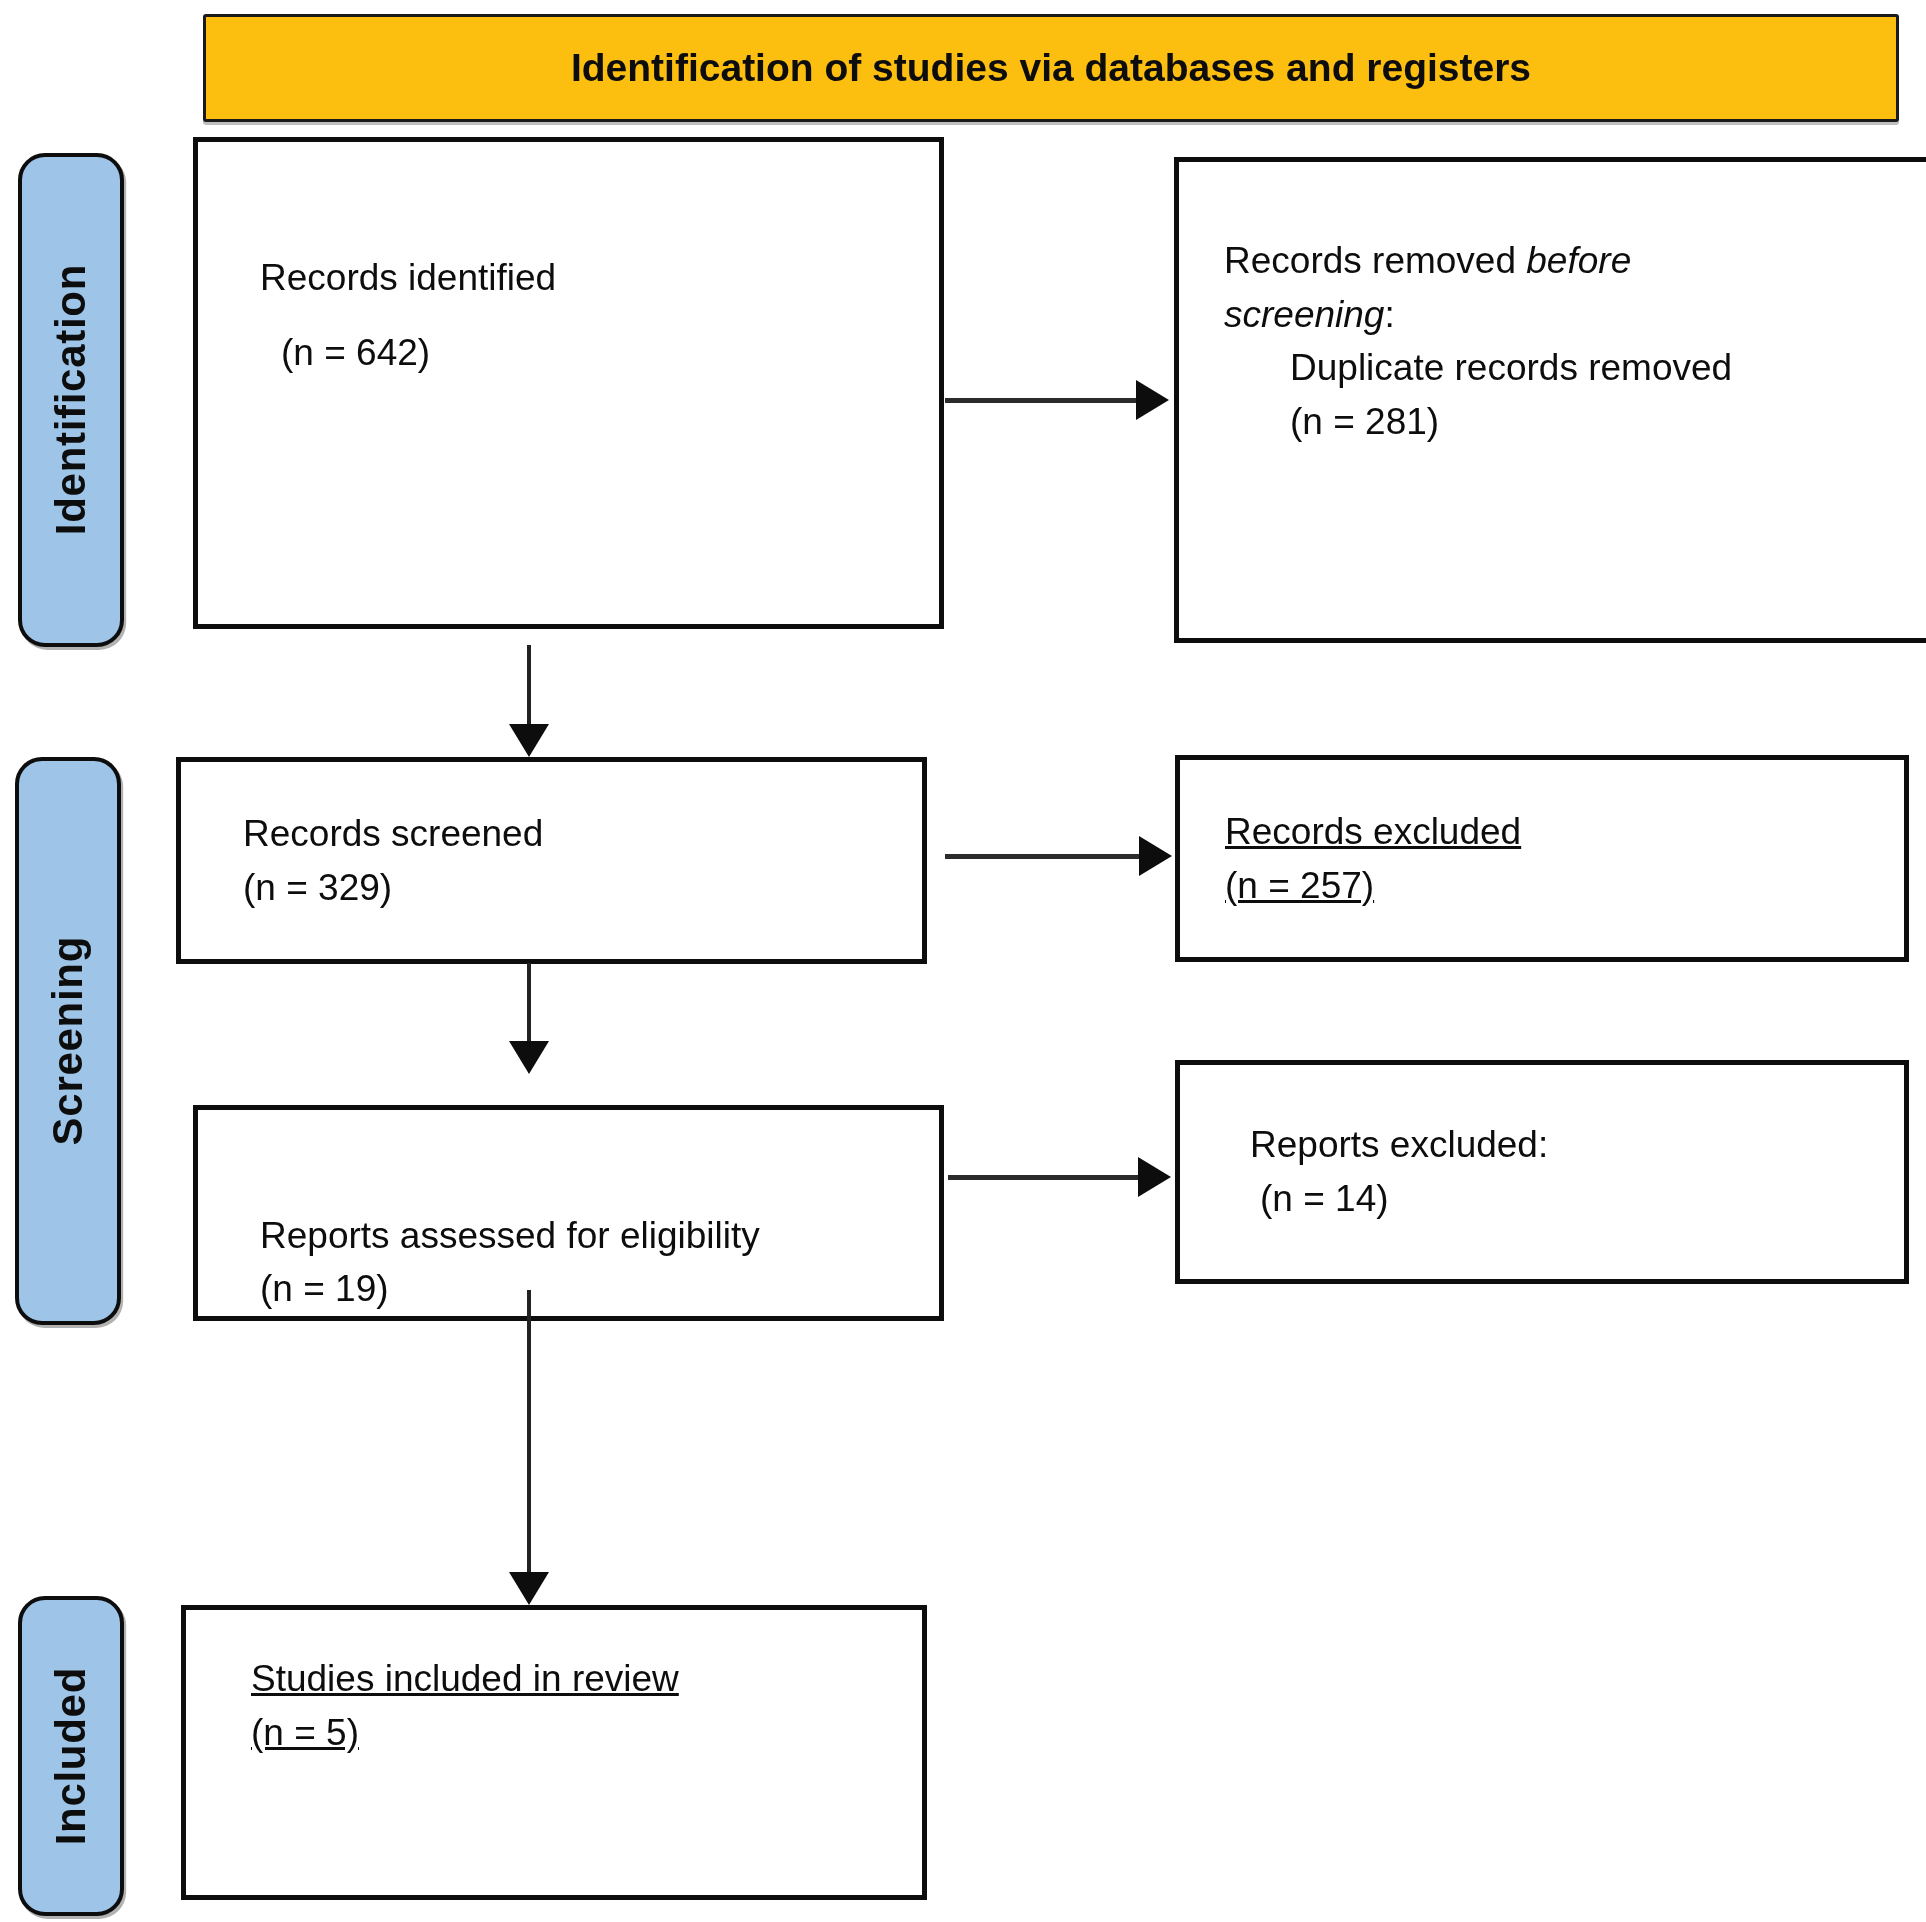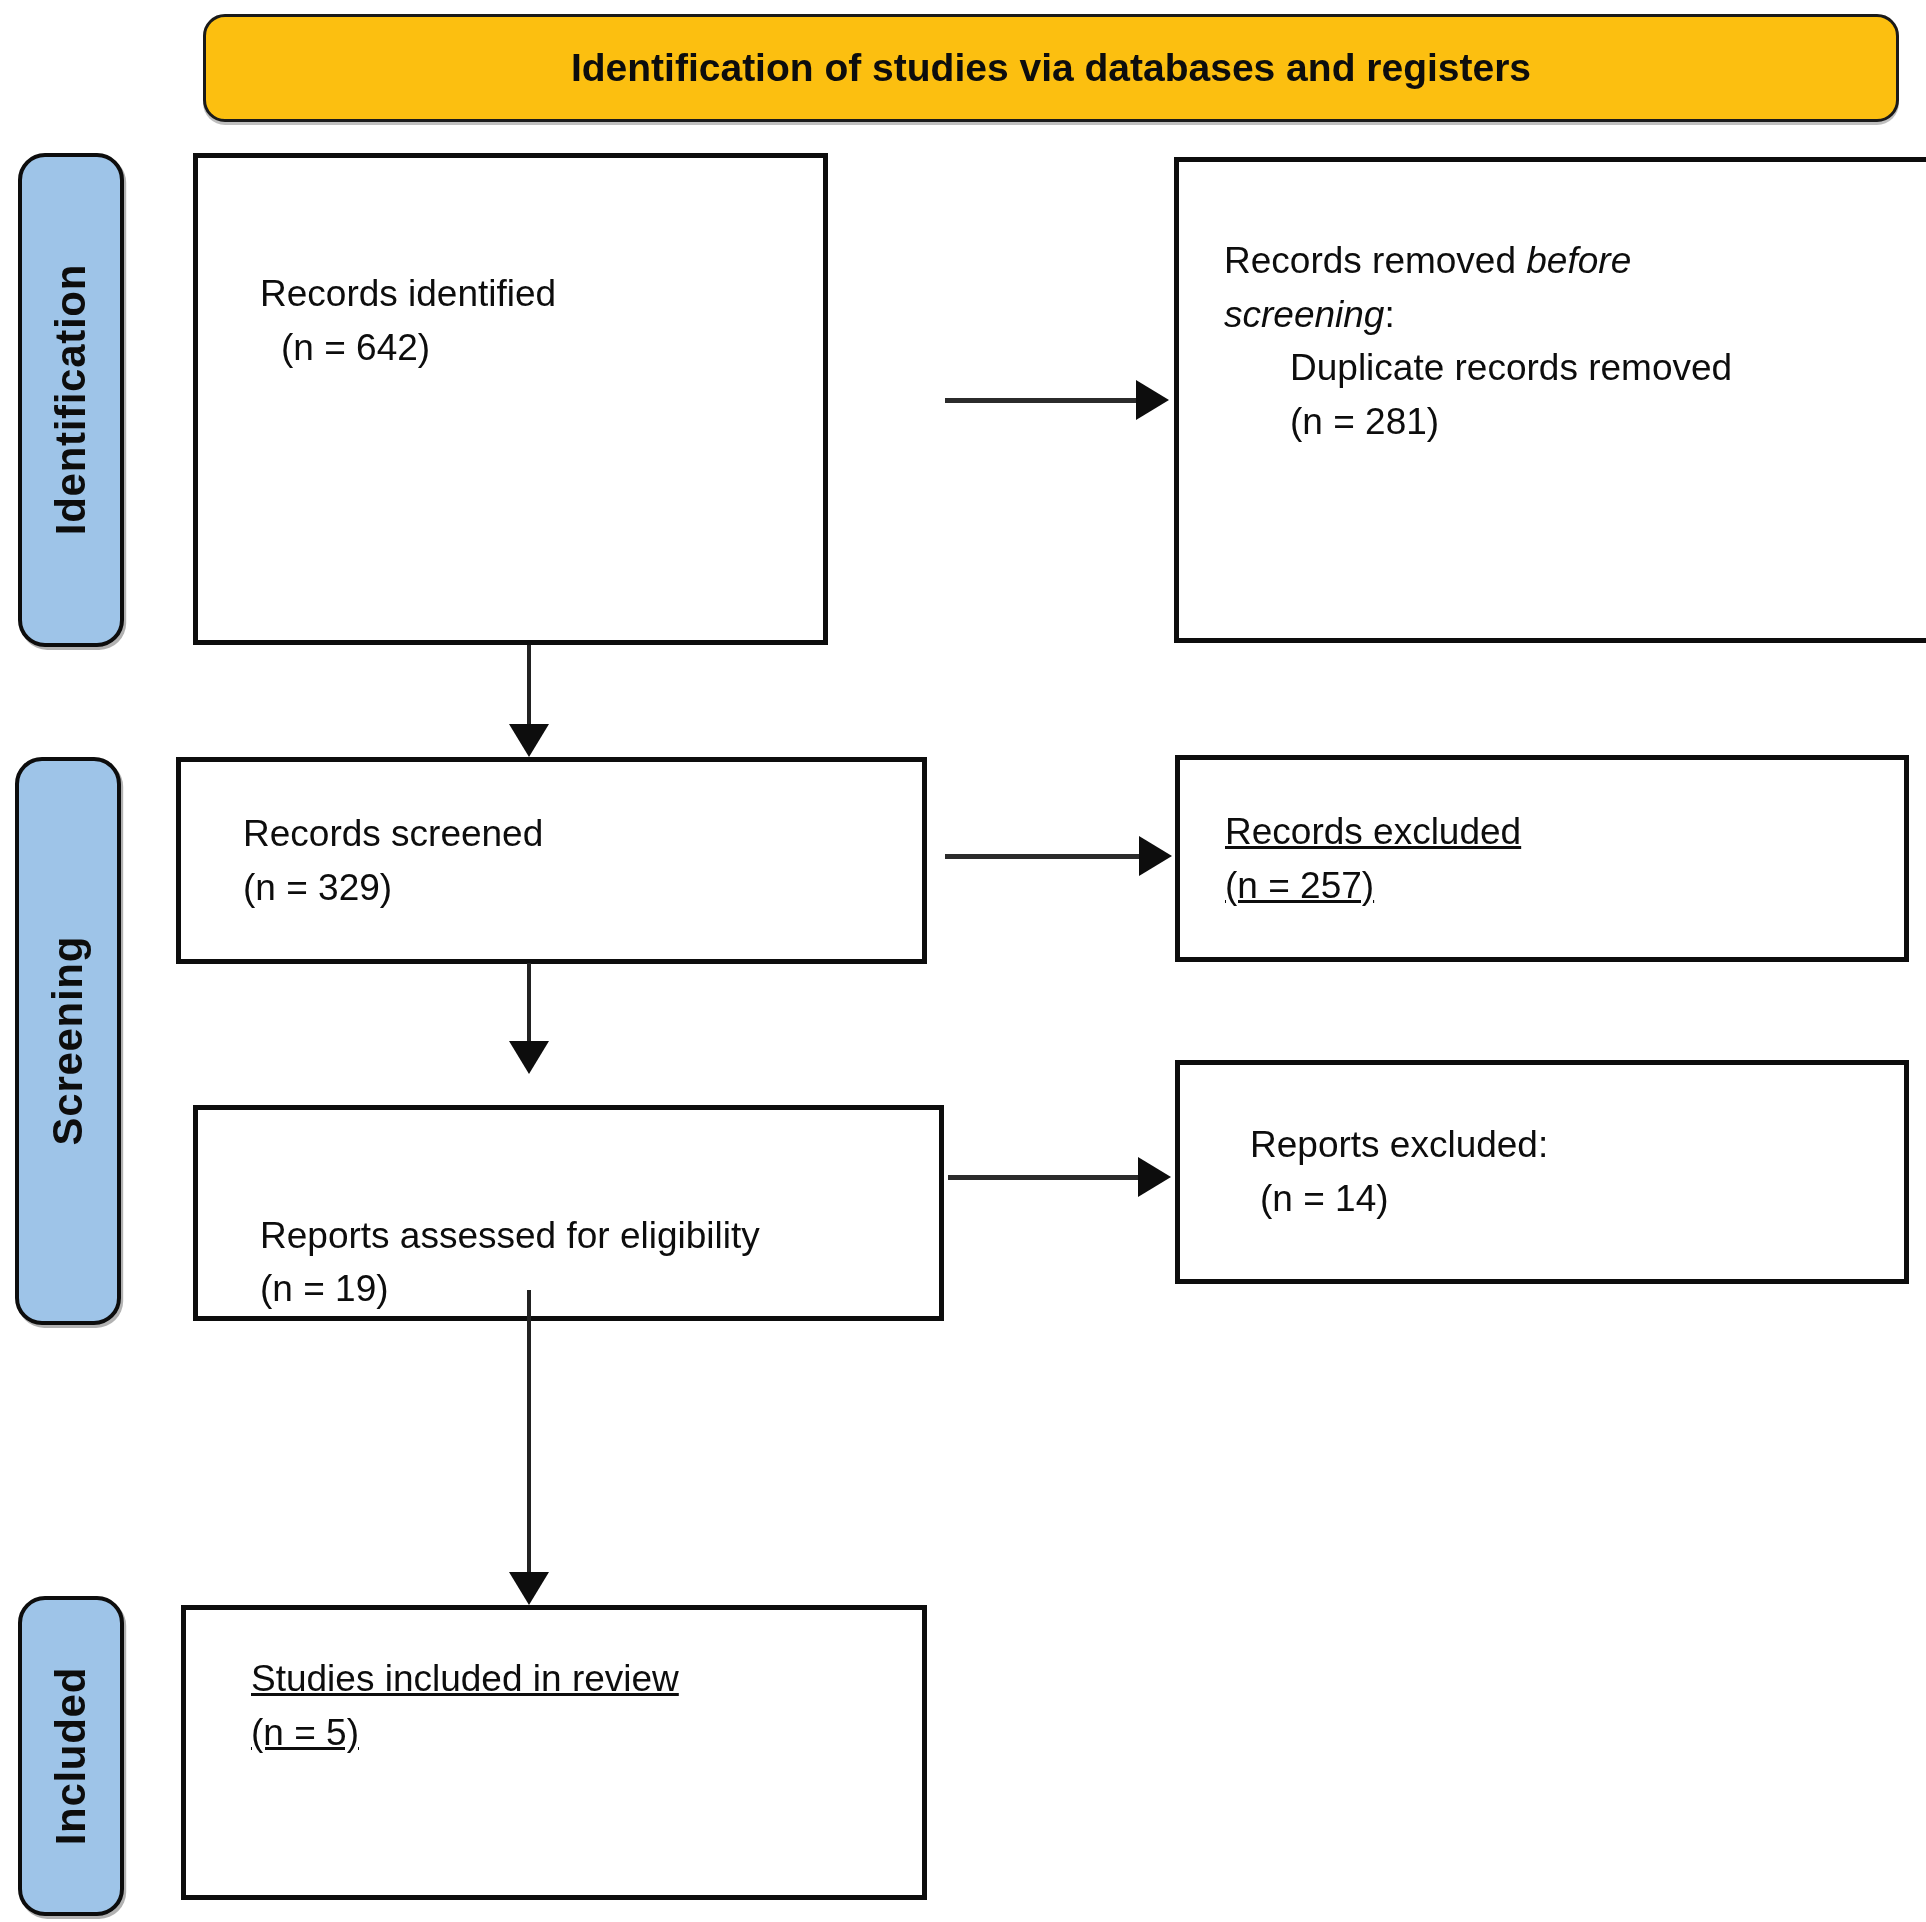--- a/index.html
+++ b/index.html
@@ -9,21 +9,21 @@
     position: relative;
     font-family: "Liberation Sans", sans-serif;
     color: #111111;
   }
 
   
   .banner {
     position: absolute; left: 203px; top: 14.4px; width: 1696px; height: 108px;
     background: #FCBF10;
     border: 3.6px solid #1a1a1a;
-    border-radius: 22px;
+    border-radius: 3px;
     display: flex; align-items: center; justify-content: center;
     box-shadow: 0 2.9px 0 rgba(0,0,0,0.25);
   }
   .banner .banner-text {
     font-size: 39px; font-weight: 700; color: #0d0d0d; text-align: center;
   }
 
   
   .stage {
     position: absolute;
@@ -47,22 +47,22 @@
   
   .fbox {
     position: absolute;
     background: #ffffff;
     border: 5px solid #0d0d0d;
     font-size: 37px; line-height: 1.45; color: #0d0d0d;
     display: flex; flex-direction: column;
   }
   .fbox .line { white-space: nowrap; }
 
-  .box-identified { left: 193px; top: 153px; width: 635px; height: 492px;
-                    padding: 109px 21.6px 0 62px; }
+  .box-identified { left: 193px; top: 137px; width: 751px; height: 492px;
+                    padding: 109px 21.6px 0 62px; gap: 21px; }
   .box-identified .num-line { margin-left: 21px; }
 
   .box-removed    { left: 1174px; top: 157px; width: 808px; height: 486px;
                     padding: 72px 21.6px 0 45px; }
   .box-removed .wrap-line { max-width: 510px; white-space: normal; }
   .box-removed .sub-block { margin-left: 66px; }
 
   .box-screened   { left: 176px;  top: 757px; width: 751px; height: 207px;
                     padding-left: 62px; justify-content: center; }
   .box-rexcluded  { left: 1175px; top: 755px; width: 734px; height: 207px;

